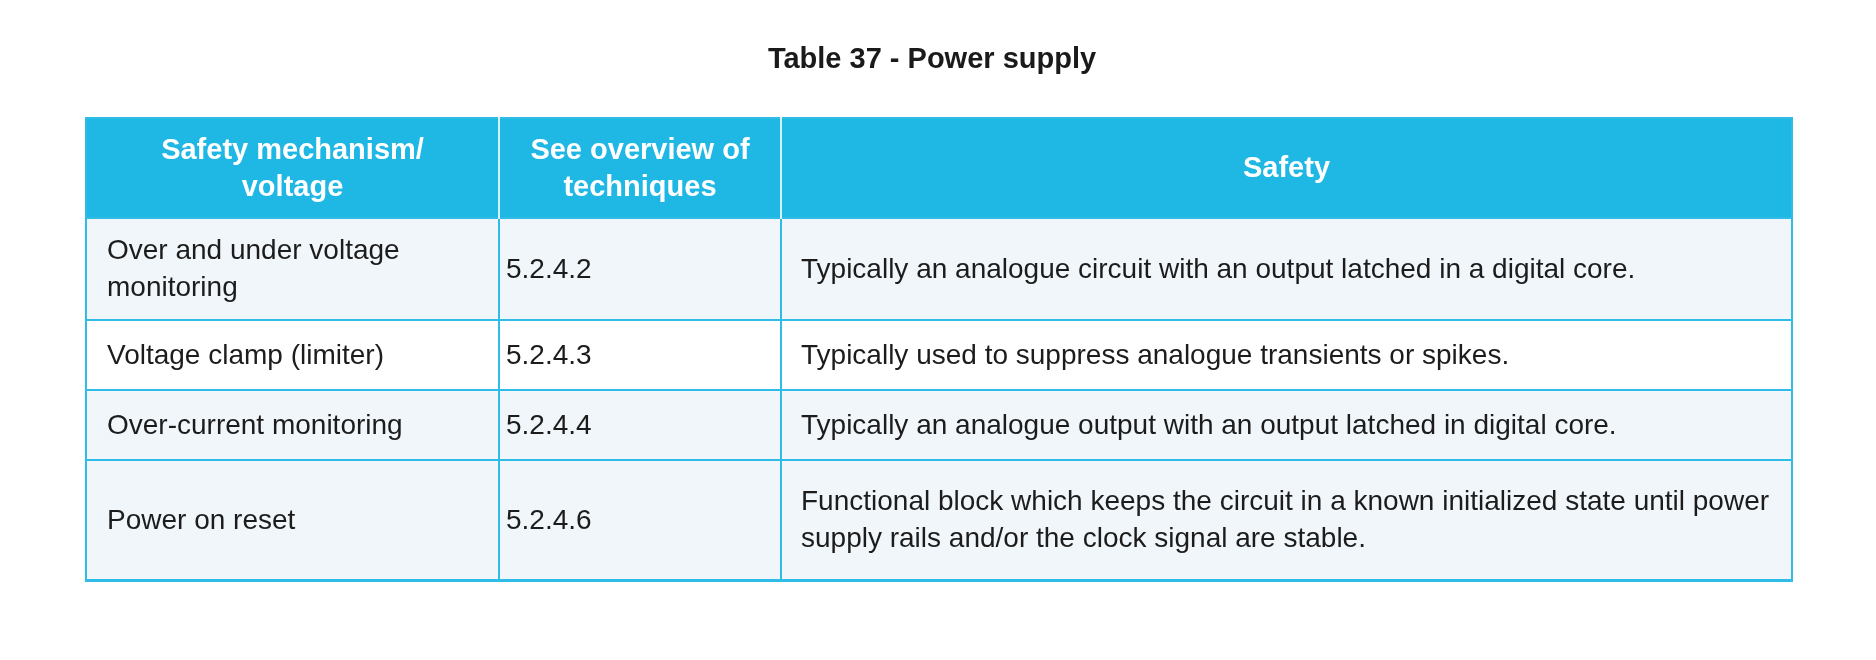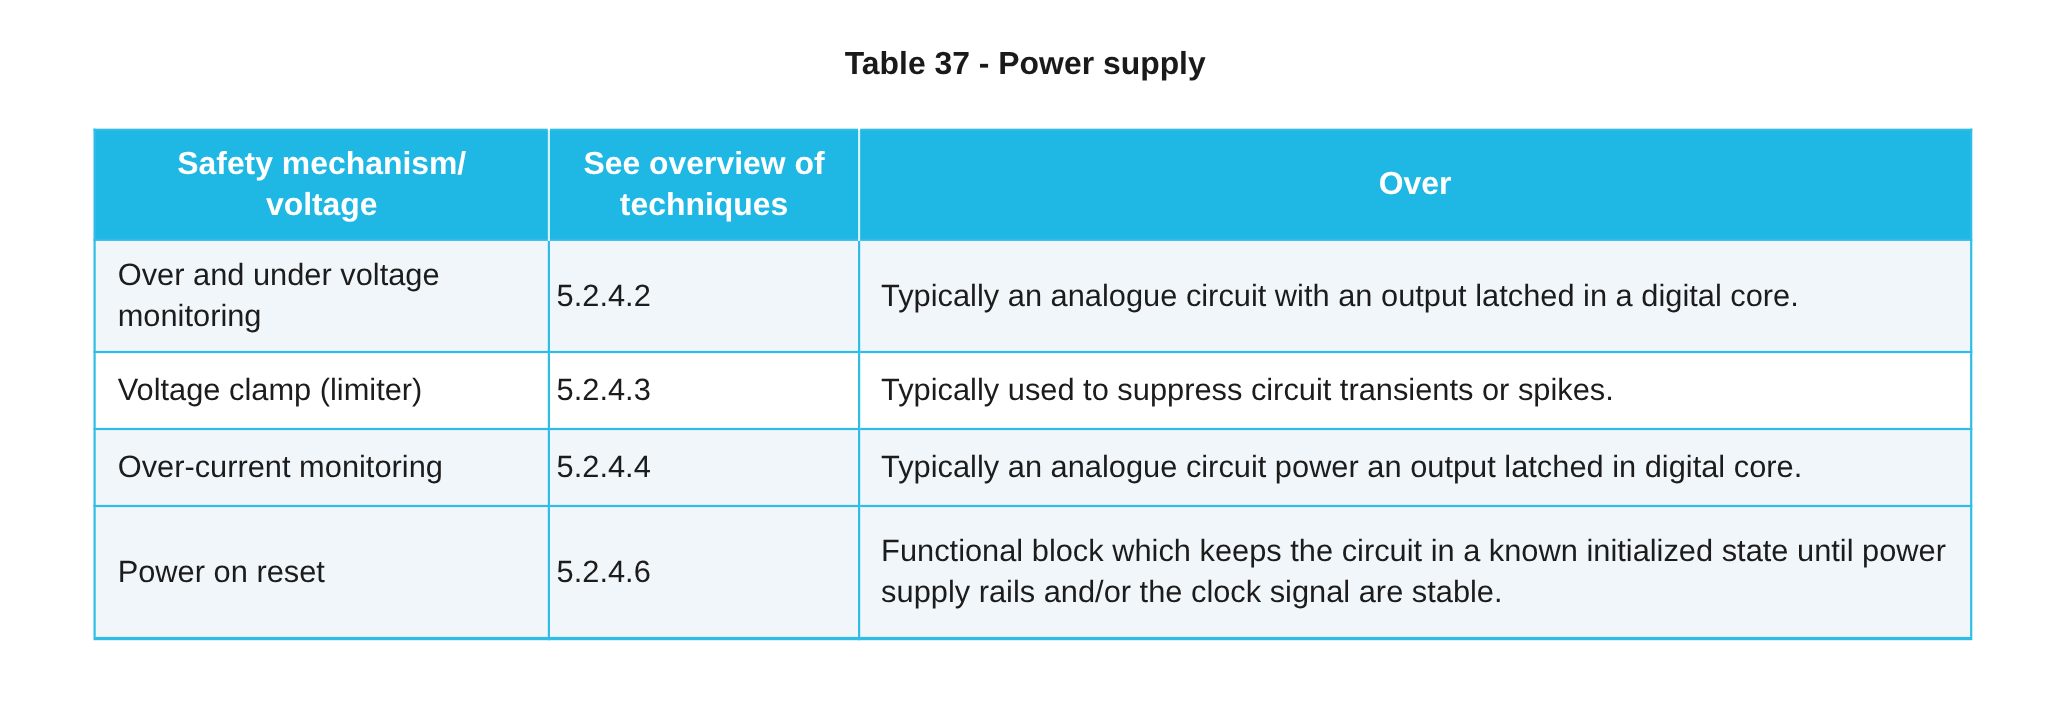--- a/index.html
+++ b/index.html
@@ -87,39 +87,39 @@
       <tr>
         <th>
           <span class="hline">Safety mechanism/</span>
           <span class="hline">voltage</span>
         </th>
         <th>
           <span class="hline">See overview of</span>
           <span class="hline">techniques</span>
         </th>
         <th>
-          <span class="hline">Over</span>
+          <span class="hline">Safety</span>
         </th>
       </tr>
     </thead>
     <tbody>
       <tr class="tint h-r1">
         <td class="mech">Over and under voltage monitoring</td>
         <td class="tech">5.2.4.2</td>
         <td class="notes">Typically an analogue circuit with an output latched in a digital core.</td>
       </tr>
       <tr class="h-r2">
         <td class="mech">Voltage clamp (limiter)</td>
         <td class="tech">5.2.4.3</td>
-        <td class="notes">Typically used to suppress circuit transients or spikes.</td>
+        <td class="notes">Typically used to suppress analogue transients or spikes.</td>
       </tr>
       <tr class="tint h-r3">
         <td class="mech">Over-current monitoring</td>
         <td class="tech">5.2.4.4</td>
-        <td class="notes">Typically an analogue circuit power an output latched in digital core.</td>
+        <td class="notes">Typically an analogue output with an output latched in digital core.</td>
       </tr>
       <tr class="tint h-r5">
         <td class="mech">Power on reset</td>
         <td class="tech">5.2.4.6</td>
         <td class="notes">Functional block which keeps the circuit in a known initialized state until power supply rails and/or the clock signal are stable.</td>
       </tr>
     </tbody>
   </table>
 
 </div>

